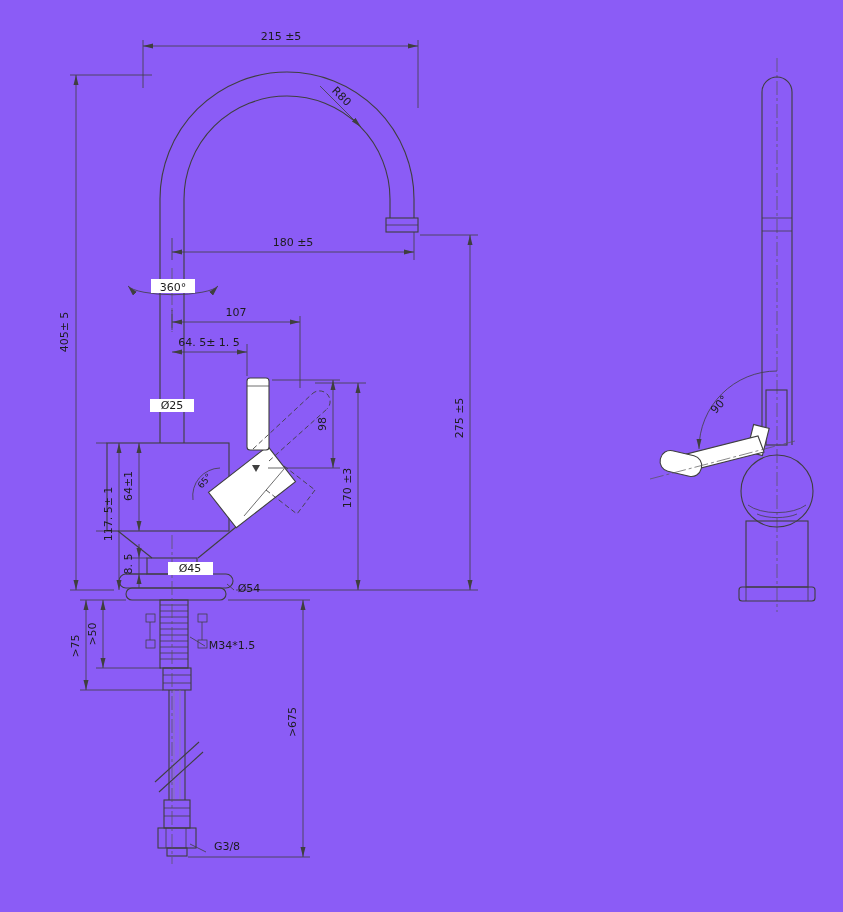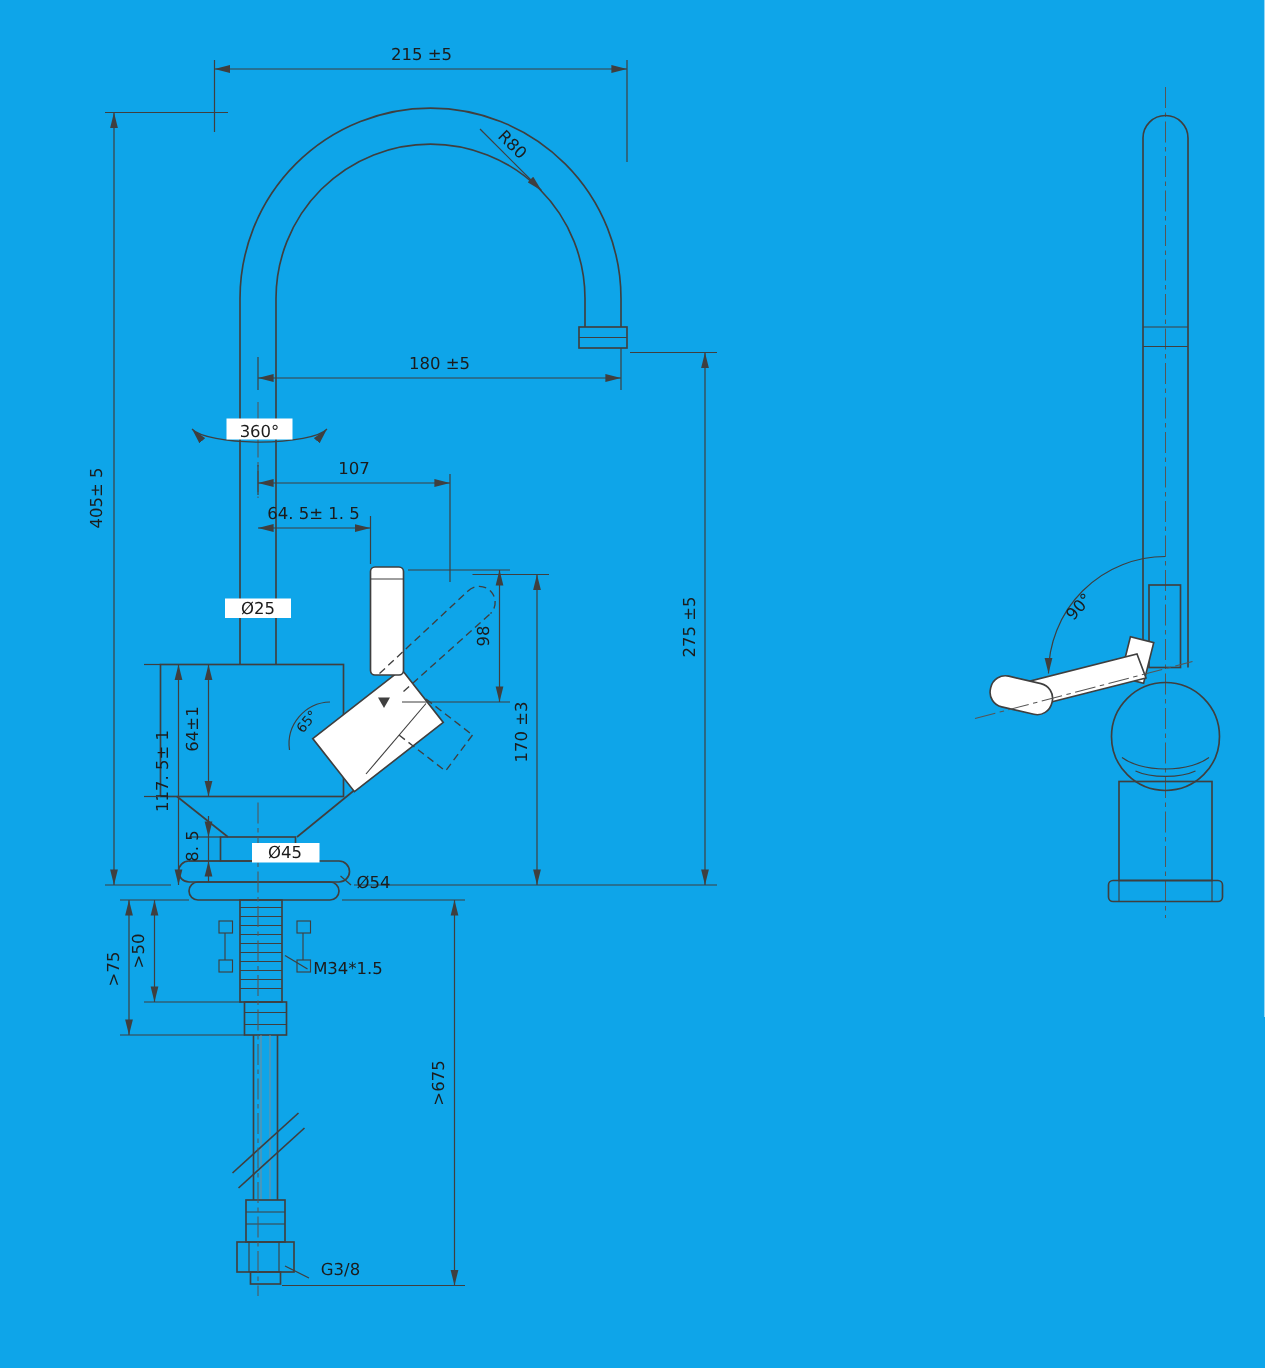--- a/index.html
+++ b/index.html
@@ -1,16 +1,16 @@
 <!DOCTYPE html>
 <html><head>
 <meta charset="utf-8">
 <style>
   html,body{margin:0;padding:0;background:#ffffff;}
-  .stage{width:843px;height:912px;position:relative;background:#0ea5e9;text-decoration:underline;}
+  .stage{width:843px;height:912px;position:relative;background:#8b5cf6;text-decoration:underline;}
   svg{font-family:"DejaVu Sans",sans-serif;}
   .ol{fill:none;stroke:#3f3f3f;stroke-width:1.1;}
   .olf{fill:#ffffff;stroke:#3f3f3f;stroke-width:1.1;}
   .thin{fill:none;stroke:#3f3f3f;stroke-width:0.75;}
   .dim{fill:none;stroke:#3f3f3f;stroke-width:0.8;}
   .cl{fill:none;stroke:#555555;stroke-width:0.7;stroke-dasharray:14 3 3 3;}
   .dash{fill:none;stroke:#3f3f3f;stroke-width:0.9;stroke-dasharray:5 3;}
   .braid{fill:none;stroke:#8a8a8a;stroke-width:0.6;}
   .lbl{fill:#1c1c1c;font-size:11px;text-anchor:middle;}
   .lbs{fill:#1c1c1c;font-size:9px;text-anchor:middle;}

